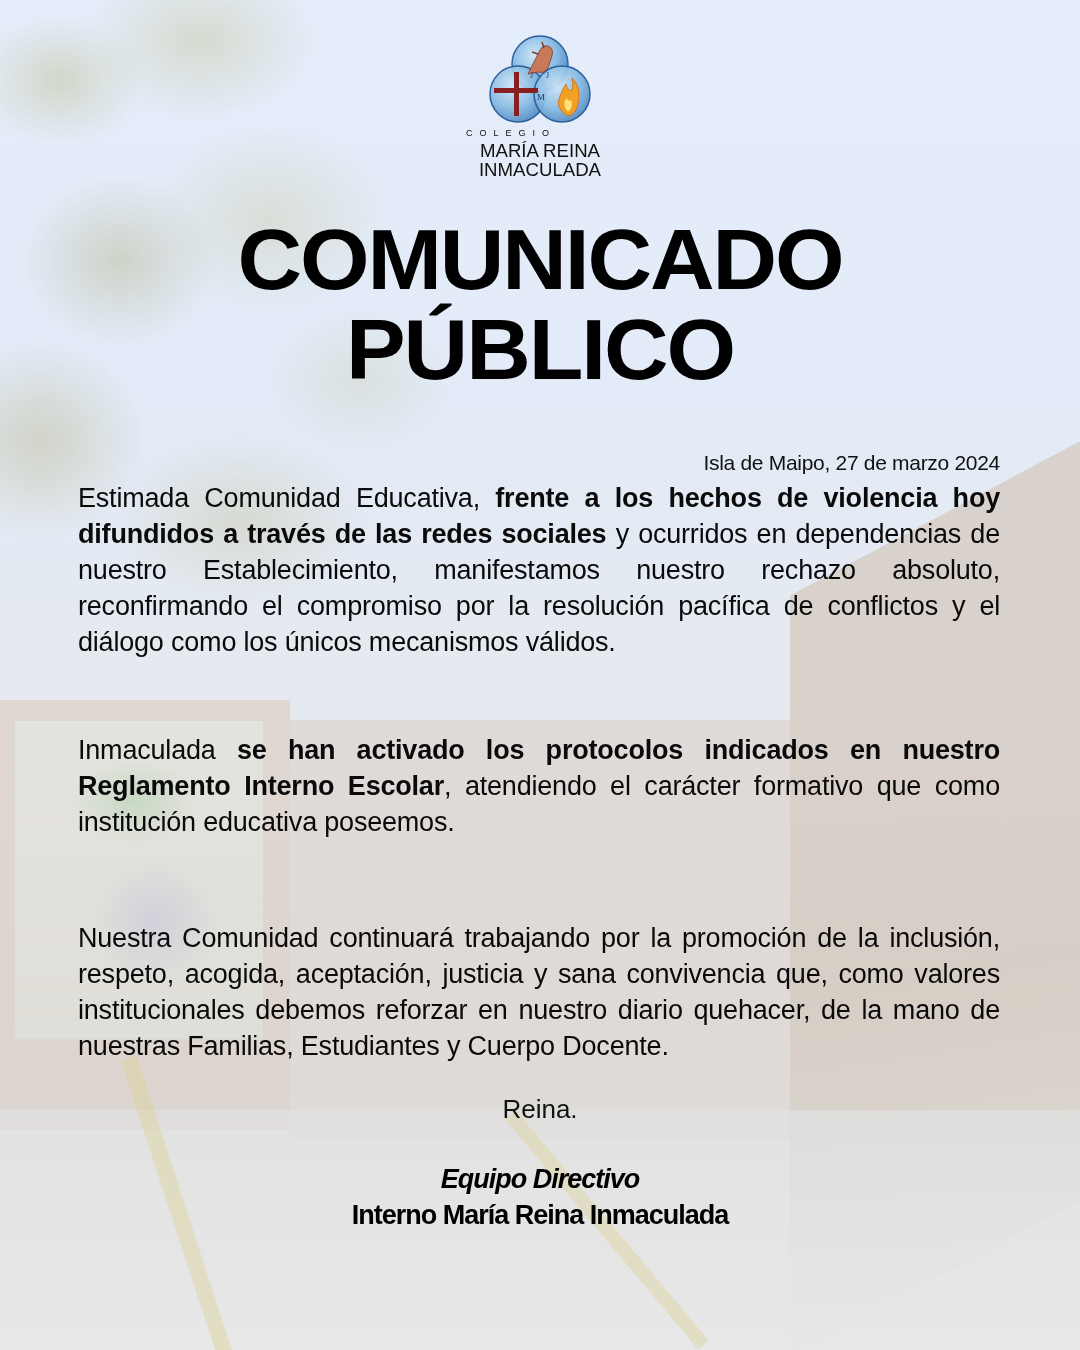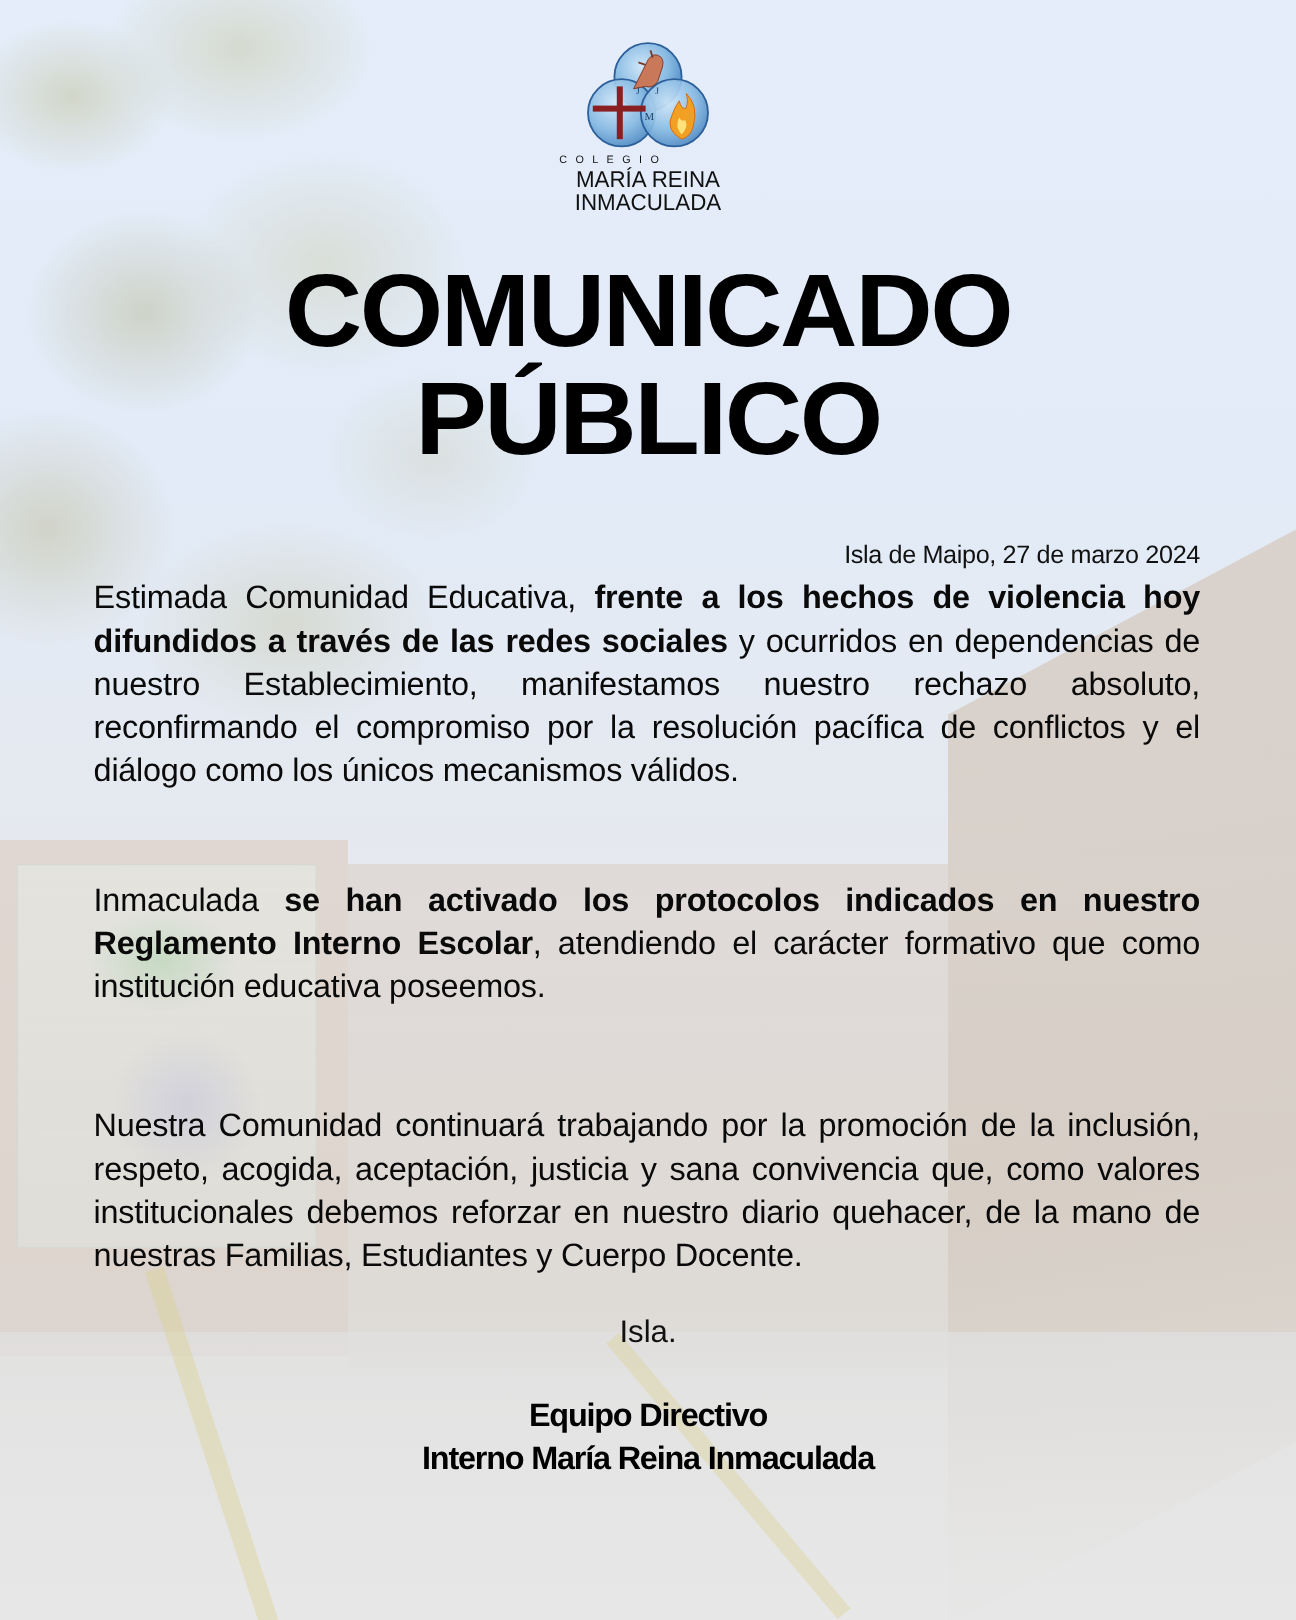--- a/index.html
+++ b/index.html
@@ -108,21 +108,21 @@
     .p3 { top: 876px; margin-top: 44px; }
 
     .atte {
       position: absolute; left: 0; width: 1080px; top: 1094px; text-align: center;
       font-size: 26px; color: #111;
     }
     .sign {
       position: absolute; left: 0; width: 1080px; text-align: center;
       font-size: 27px; font-weight: 700; color: #000; letter-spacing: -1px;
     }
-    .sign1 { top: 1164px; }
+    .sign1 { top: 1164px; font-style: italic; }
     .sign2 { top: 1200px; }
   </style>
 </head>
 <body>
 
 <div class="bg">
   <div class="tree"></div>
   <div class="building-left"></div>
   <div class="banner"></div>
   <div class="middle-building"></div>
@@ -176,17 +176,17 @@
   </h1>
 
   <div class="date">Isla de Maipo, 27 de marzo 2024</div>
 
   <p class="para p1"><span> Estimada Comunidad Educativa, </span><b>frente a los hechos de violencia hoy difundidos a través de las redes sociales</b><span> y ocurridos en dependencias de nuestro Establecimiento, manifestamos nuestro rechazo absoluto, reconfirmando el compromiso por la resolución pacífica de conflictos y el diálogo  como  los únicos mecanismos válidos.</span></p>
 
   <p class="para p2"><span> Inmaculada </span><b>se han activado los protocolos indicados en nuestro Reglamento Interno Escolar</b><span>, atendiendo el carácter formativo que como institución  educativa poseemos.</span></p>
 
   <p class="para p3"><span>  Nuestra   Comunidad continuará trabajando por la promoción de la inclusión, respeto, acogida, aceptación, justicia y sana convivencia que, como valores institucionales debemos reforzar en nuestro diario quehacer, de la mano de nuestras Familias, Estudiantes  y Cuerpo Docente.</span></p>
 
-  <div class="atte">Isla.</div>
+  <div class="atte">Reina.</div>
 
   <div class="sign sign1">Equipo Directivo</div>
   <div class="sign sign2">Interno María Reina Inmaculada</div>
 </div>
 
 </body></html>

